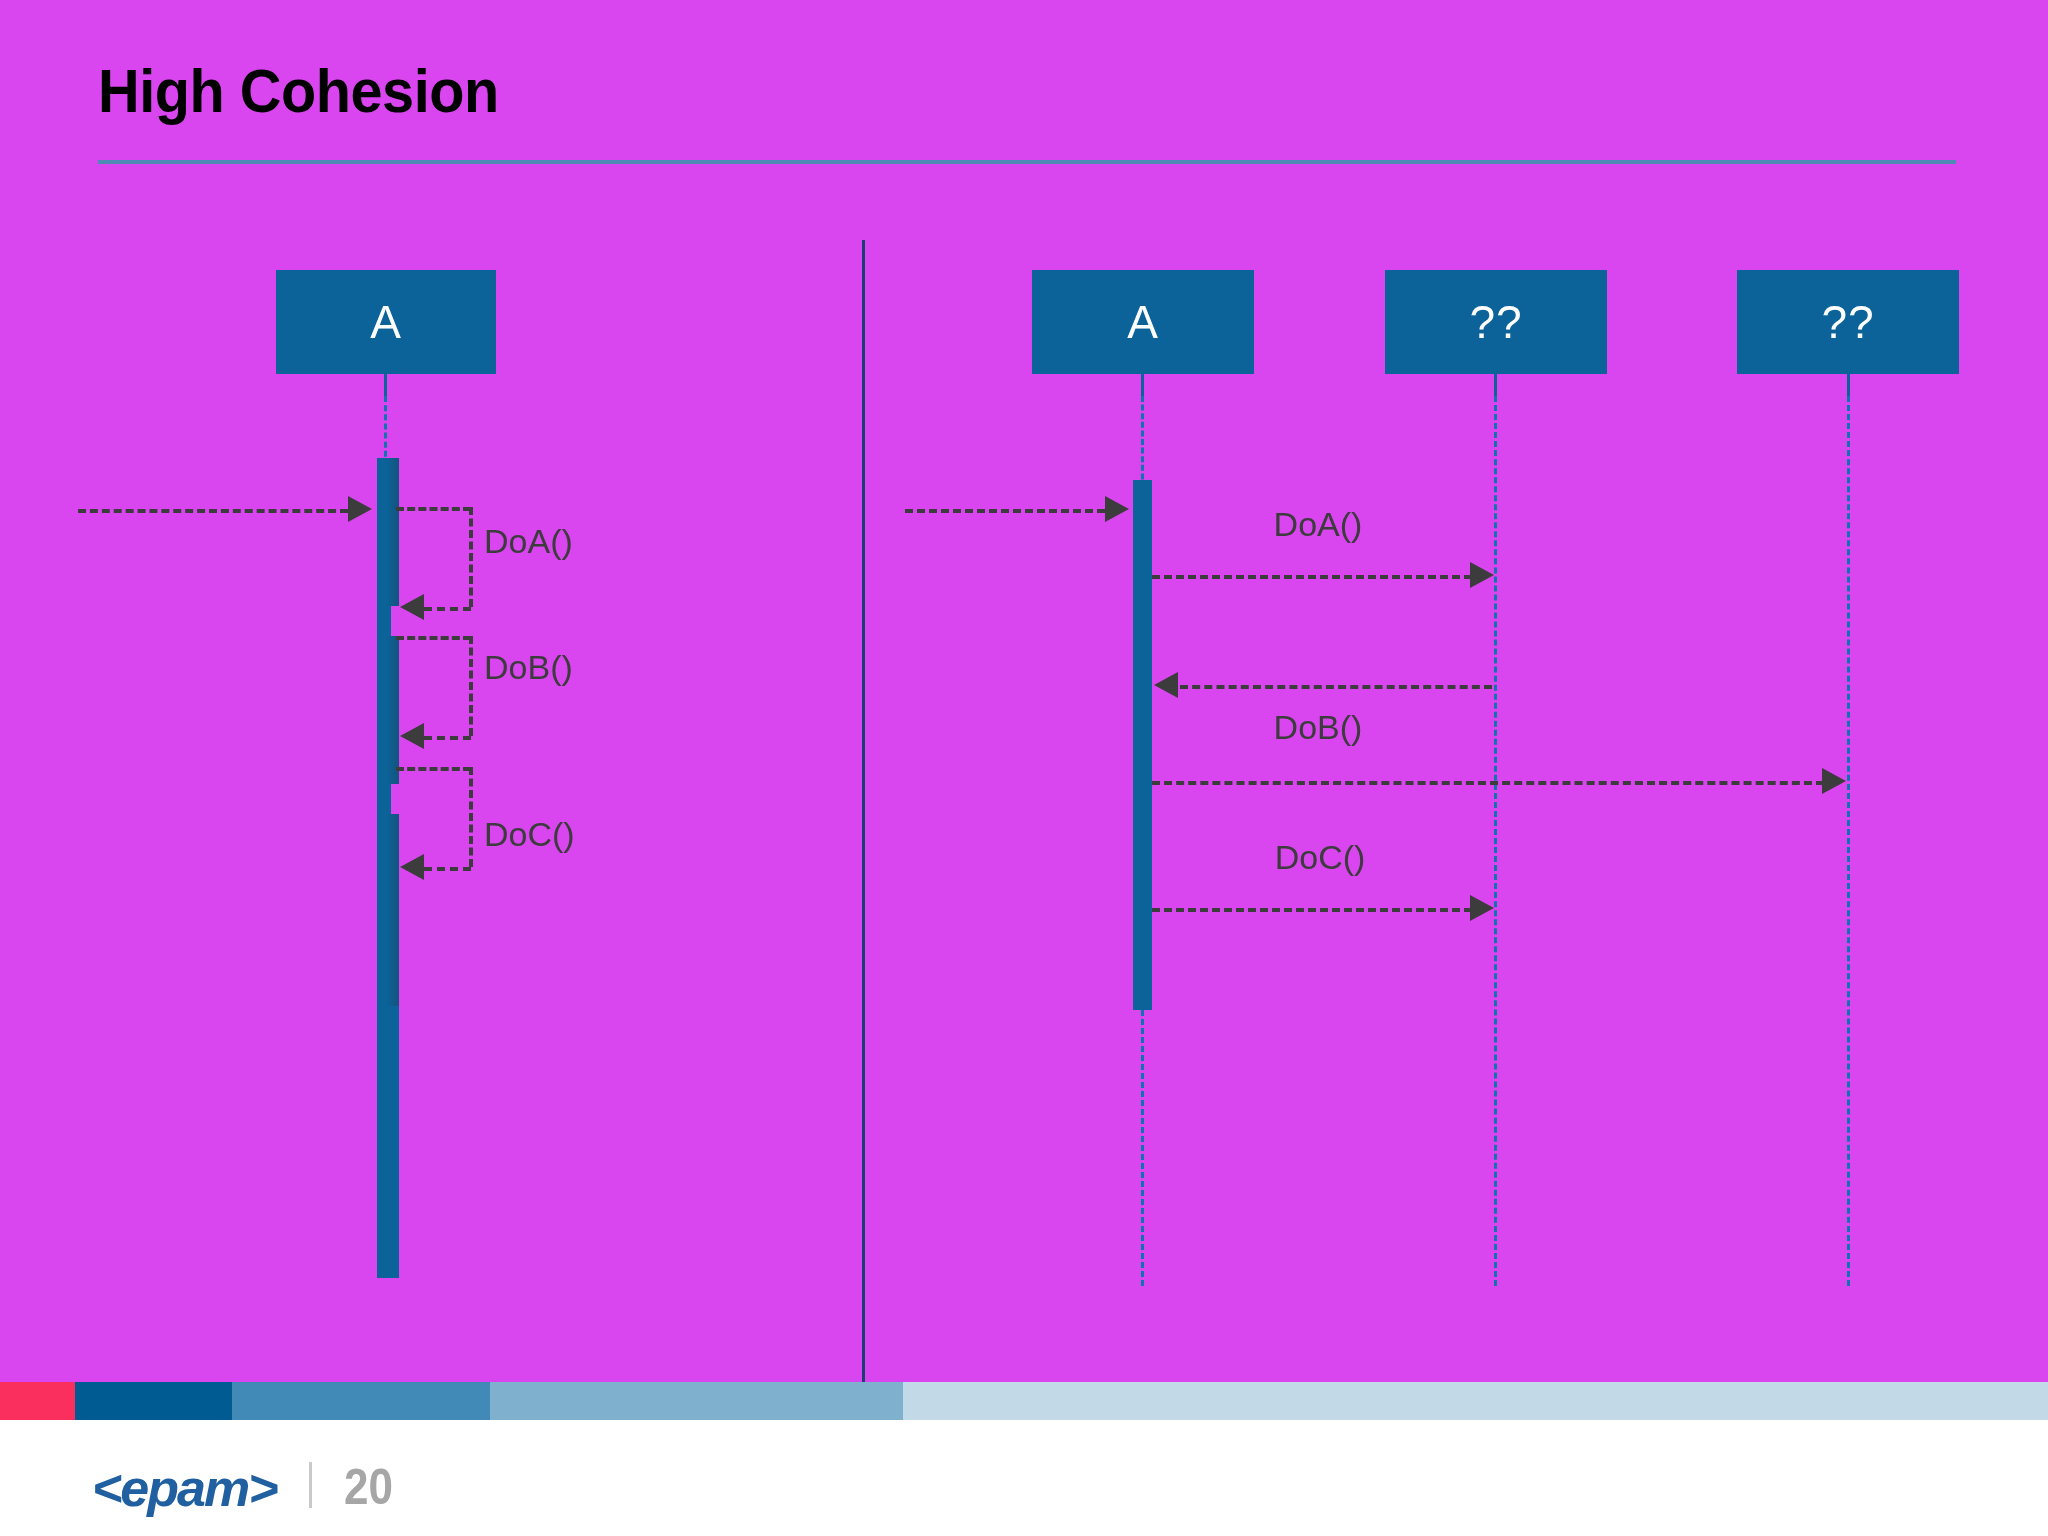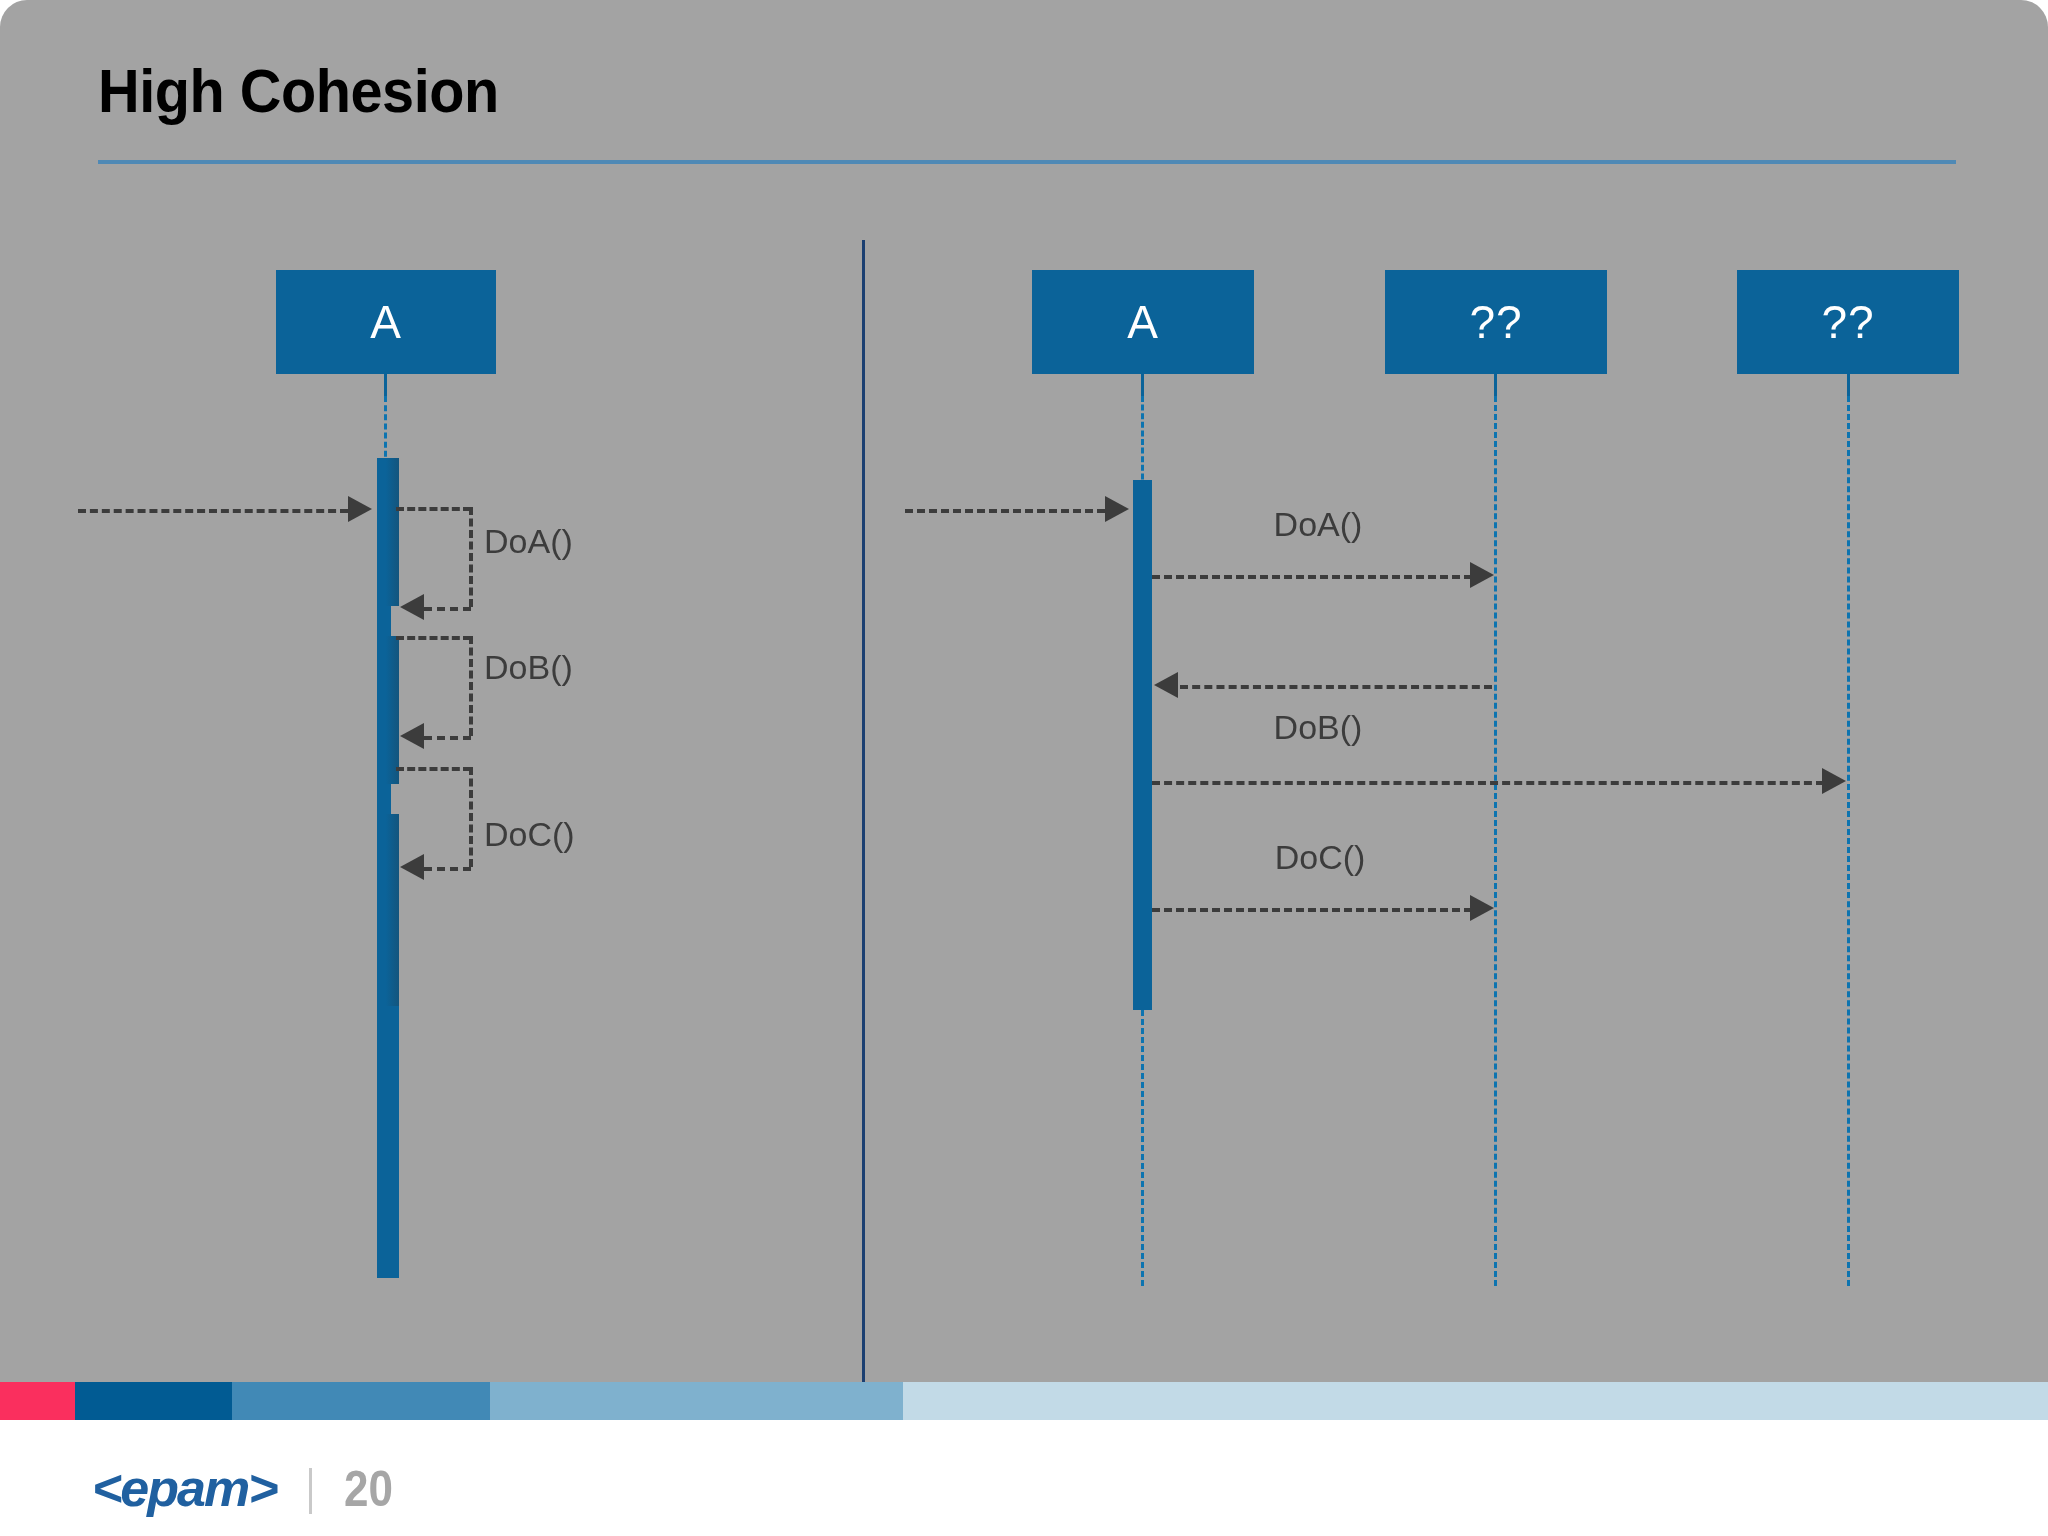--- a/index.html
+++ b/index.html
@@ -3,21 +3,21 @@
 <meta charset="utf-8">
 <style>
   html,body{margin:0;padding:0;}
   body{
     width:2048px;height:1536px;
     background:#ffffff;
     font-family:"Liberation Sans", sans-serif;
     overflow:hidden;
     position:relative;
   }
-  .slide{position:absolute;inset:0;background:#a3a3a3;border-radius:27px;}
+  .slide{position:absolute;inset:0;background:#d946ef;}
 
   
   .slide-title{
     position:absolute;left:98px;top:55px;
     font-size:62px;font-weight:bold;
     color:#000000;
     letter-spacing:-0.5px;
     font-family:"Liberation Sans", sans-serif;
     transform:scaleX(0.93);transform-origin:left center;
     white-space:nowrap;
@@ -95,21 +95,21 @@
   }
   .msg-label.center{transform:translateX(-50%);}
 
   
   .colorbar{position:absolute;left:0;bottom:116px;height:38px;width:2048px;display:flex;}
   .colorbar span{display:block;height:100%;}
 
   .footer{position:absolute;left:0;bottom:0;height:116px;width:2048px;background:#ffffff;}
   .logo-wrap{
     position:absolute;left:92px;bottom:22px;
-    display:flex;align-items:flex-end;gap:32px;
+    display:flex;align-items:flex-start;gap:32px;
   }
   .epam-logo{
     font-size:52px;font-weight:bold;font-style:italic;
     color:#2060a0;
     font-family:"Liberation Sans", sans-serif;
     letter-spacing:-2px;
     line-height:1;
   }
   .logo-sep{
     width:3px;height:46px;background:#c9c9c9;display:block;

